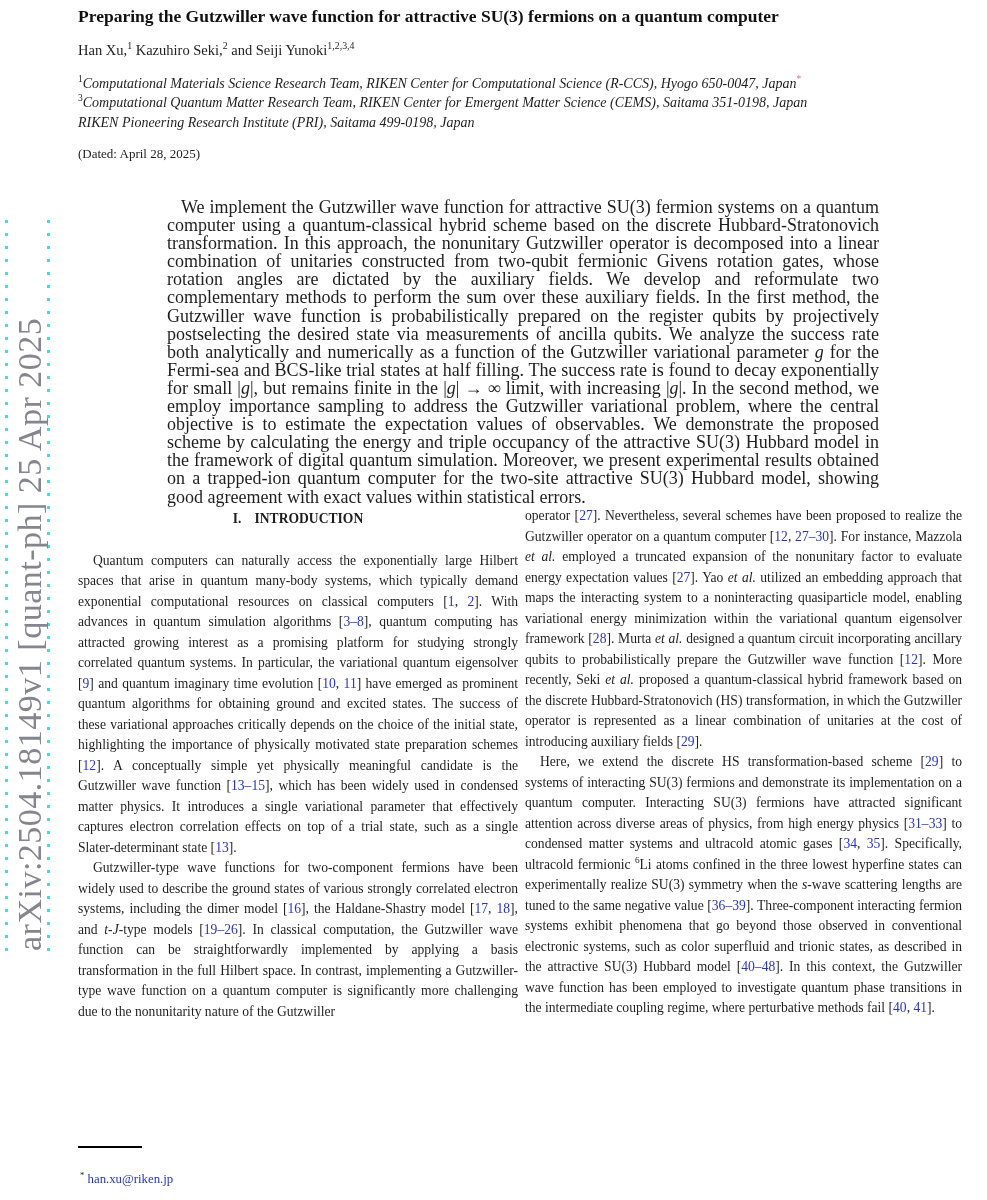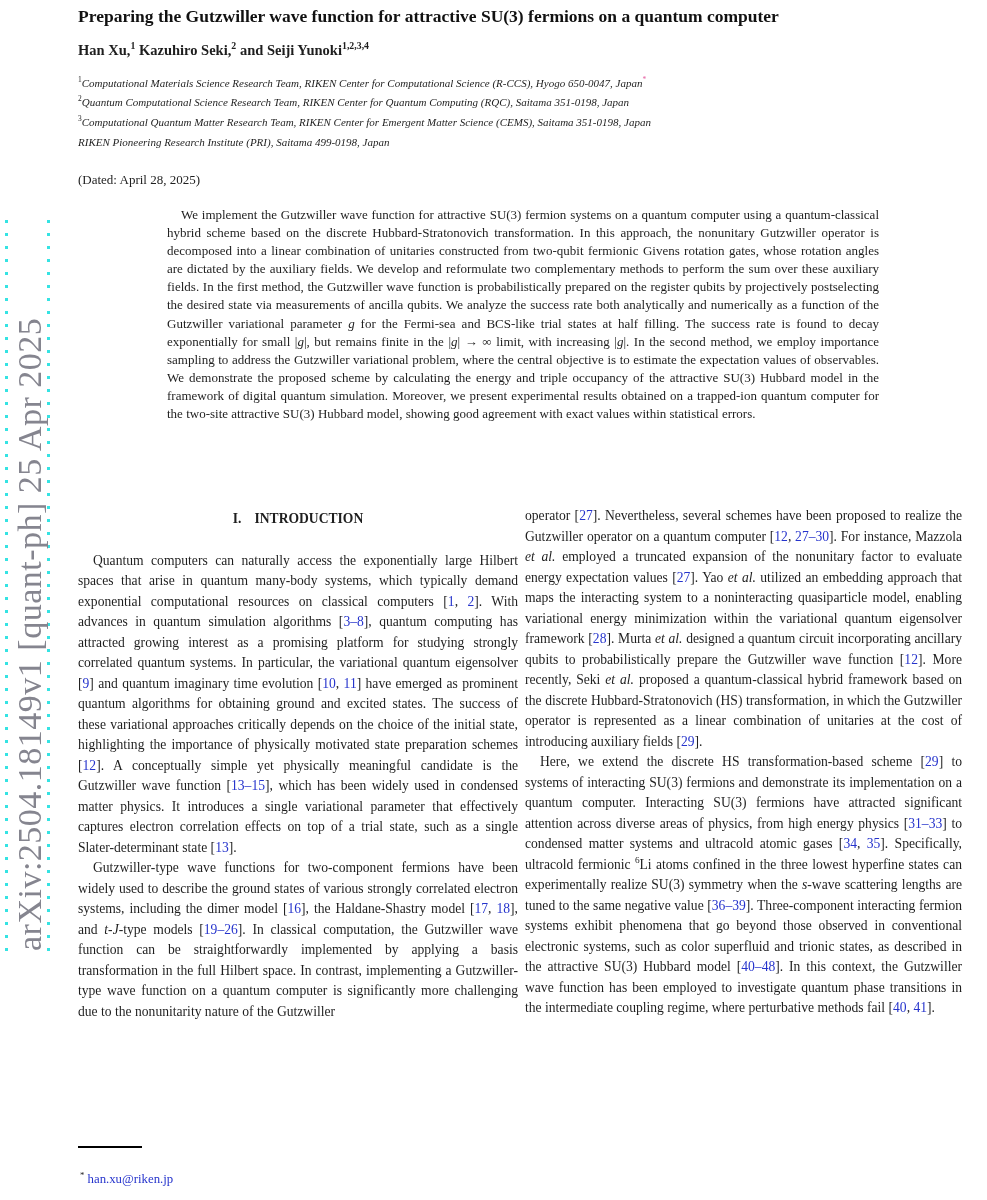--- a/index.html
+++ b/index.html
@@ -35,31 +35,31 @@
     font-size:34px;color:var(--stamp-text-color);
     letter-spacing:0.5px;
   }
 
   
   .header{
     position:absolute;left:78px;top:6px;width:890px;
     text-align:left;
   }
   .title{font-size:17.5px;font-weight:bold;color:#111;margin:0 0 14px 0;line-height:1.25;}
-  .authors{font-size:14.5px;margin:0 0 15px 0;font-weight:bold;}
-  .affil-line{font-style:italic;font-size:11px;line-height:19.6px;}
+  .authors{font-size:14.5px;margin:0 0 15px 0;}
+  .affil-line{font-style:italic;font-size:14px;line-height:19.6px;}
   .affil-line sup{font-style:normal;}
   .note{color:var(--note-color);}
-  .dateline{font-size:13px;margin-top:20px;}
+  .dateline{font-size:13px;margin-top:13px;}
 
   
   .abstract-wrap{position:absolute;left:78px;top:190px;width:890px;}
   .abstract{
-    width:712px;margin:16px auto;
-    font-size:13px;line-height:18.1px;
+    width:712px;margin:8px auto;
+    font-size:18px;line-height:18.1px;
     text-align:justify;text-indent:14px;
   }
 
   
   .columns{
     position:absolute;left:78px;top:506px;width:890px;
     display:flex;gap:7px;
   }
   .col{width:440px;font-size:13.6px;line-height:20.5px;text-align:justify;}
   .col.right{width:437px;}
@@ -91,21 +91,20 @@
 
   <div class="stamp-dotline left"></div>
   <div class="stamp-dotline right"></div>
   <div class="stamp-text">arXiv:2504.18149v1  [quant-ph]  25 Apr 2025</div>
 
   <div class="header">
     <div class="title">Preparing the Gutzwiller wave function for attractive SU(3) fermions on a quantum computer</div>
     <div class="authors"><span>Han Xu,<sup>1</sup></span> <span>Kazuhiro Seki,<sup>2</sup></span> <span>and Seiji Yunoki<sup>1,2,3,4</sup></span></div>
     <div id="affiliations">
         <div class="affil-line"><sup>1</sup>Computational Materials Science Research Team, RIKEN Center for Computational Science (R-CCS), Hyogo 650-0047, Japan<sup class="note">*</sup></div>
-        <div class="affil-line"><sup>2</sup>Quantum Computational Science Research Team, RIKEN Center for Quantum Computing (RQC), Saitama 351-0198, Japan</div>
         <div class="affil-line"><sup>3</sup>Computational Quantum Matter Research Team, RIKEN Center for Emergent Matter Science (CEMS), Saitama 351-0198, Japan</div>
         <div class="affil-line">RIKEN Pioneering Research Institute (PRI), Saitama 499-0198, Japan</div>
       </div>
     <div class="dateline">(Dated: April 28, 2025)</div>
   </div>
 
   <div class="abstract-wrap">
     <div class="abstract">We implement the Gutzwiller wave function for attractive SU(3) fermion systems on a quantum computer using a quantum-classical hybrid scheme based on the discrete Hubbard-Stratonovich transformation. In this approach, the nonunitary Gutzwiller operator is decomposed into a linear combination of unitaries constructed from two-qubit fermionic Givens rotation gates, whose rotation angles are dictated by the auxiliary fields. We develop and reformulate two complementary methods to perform the sum over these auxiliary fields. In the first method, the Gutzwiller wave function is probabilistically prepared on the register qubits by projectively postselecting the desired state via measurements of ancilla qubits. We analyze the success rate both analytically and numerically as a function of the Gutzwiller variational parameter <i>g</i> for the Fermi-sea and BCS-like trial states at half filling. The success rate is found to decay exponentially for small |<i>g</i>|, but remains finite in the |<i>g</i>| → ∞ limit, with increasing |<i>g</i>|. In the second method, we employ importance sampling to address the Gutzwiller variational problem, where the central objective is to estimate the expectation values of observables. We demonstrate the proposed scheme by calculating the energy and triple occupancy of the attractive SU(3) Hubbard model in the framework of digital quantum simulation. Moreover, we present experimental results obtained on a trapped-ion quantum computer for the two-site attractive SU(3) Hubbard model, showing good agreement with exact values within statistical errors.</div>
   </div>
 

